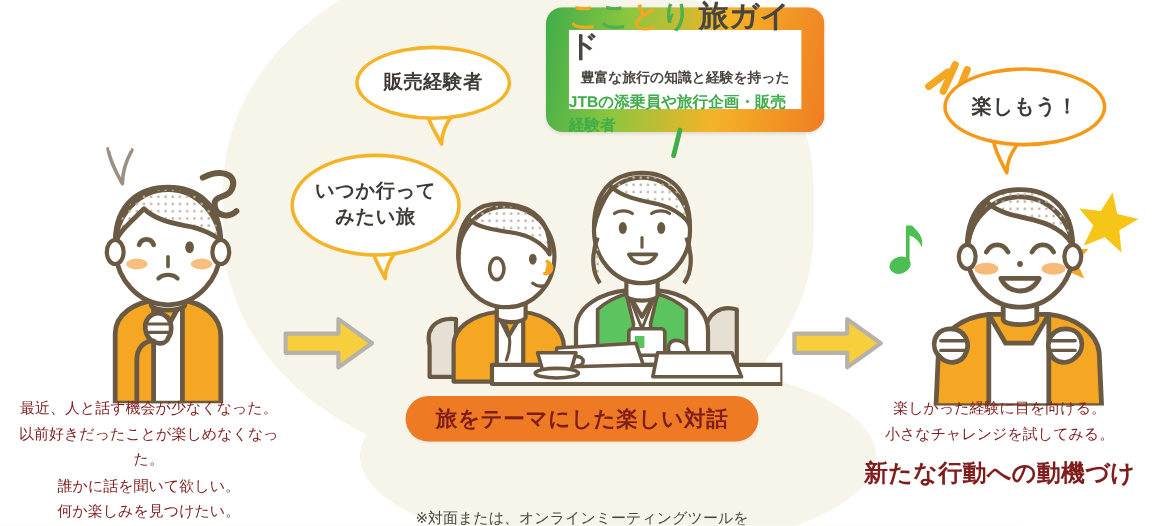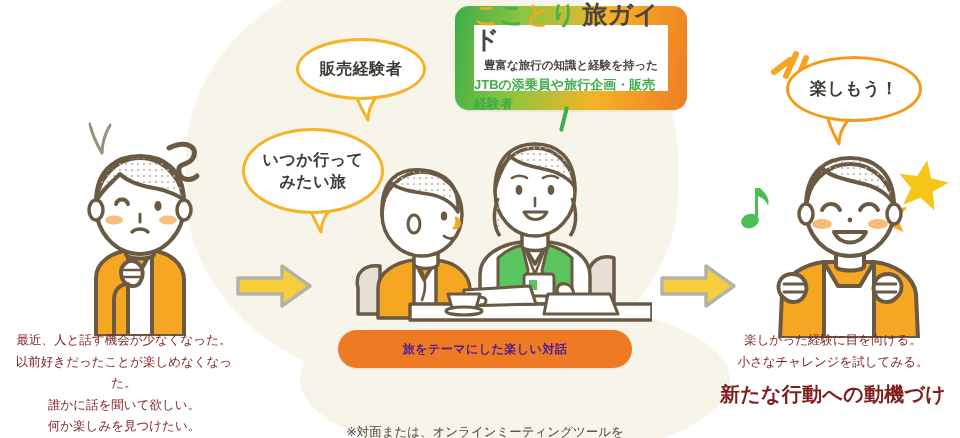--- a/index.html
+++ b/index.html
@@ -83,21 +83,21 @@
   
   .arrow{position:absolute;z-index:7;}
 
   
   #pill{
     position:absolute;left:338px;top:330px;width:294px;height:38px;
     background:#ee7a23;border-radius:20px;z-index:8;
     display:flex;align-items:center;justify-content:center;
     box-shadow:0 1px 2px rgba(0,0,0,.08);
   }
-  #pill span{color:#4c1d95;font-size:12px;font-weight:700;letter-spacing:.5px;}
+  #pill span{color:#7f1d1d;font-size:18px;font-weight:700;letter-spacing:.5px;}
   #pill-note{
     position:absolute;left:330px;top:374px;width:310px;z-index:8;
     text-align:center;font-size:12.5px;color:#4a4540;line-height:1.65;
     white-space:pre-line;font-weight:500;margin-top:48px;
   }
 
   
   .caption{
     position:absolute;z-index:8;text-align:center;
     color:#7f1d1d;font-size:12.5px;line-height:1.72;white-space:pre-line;

